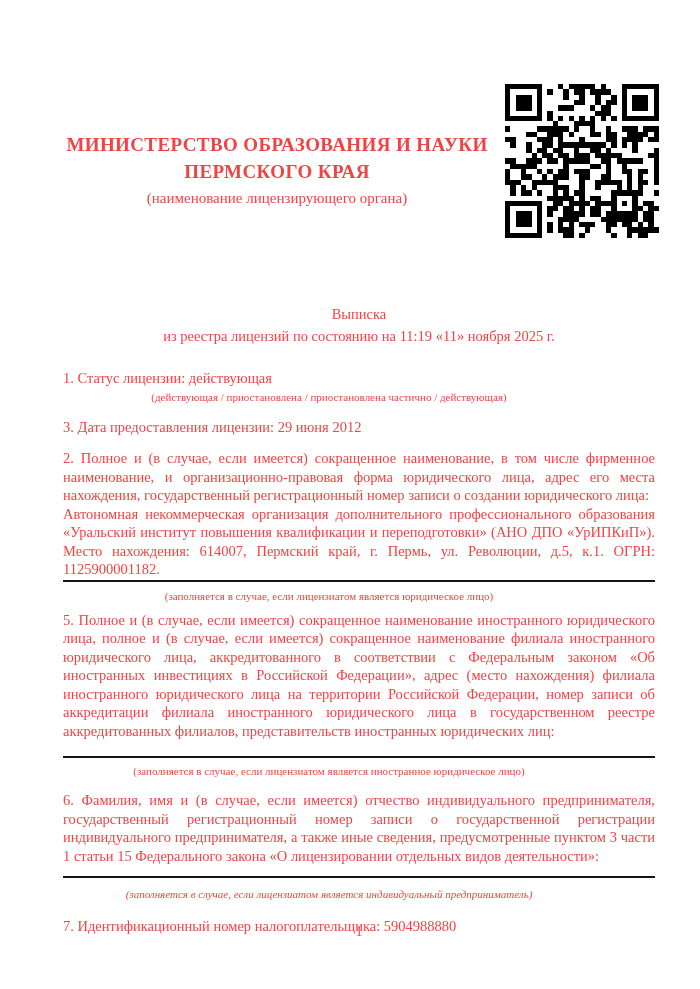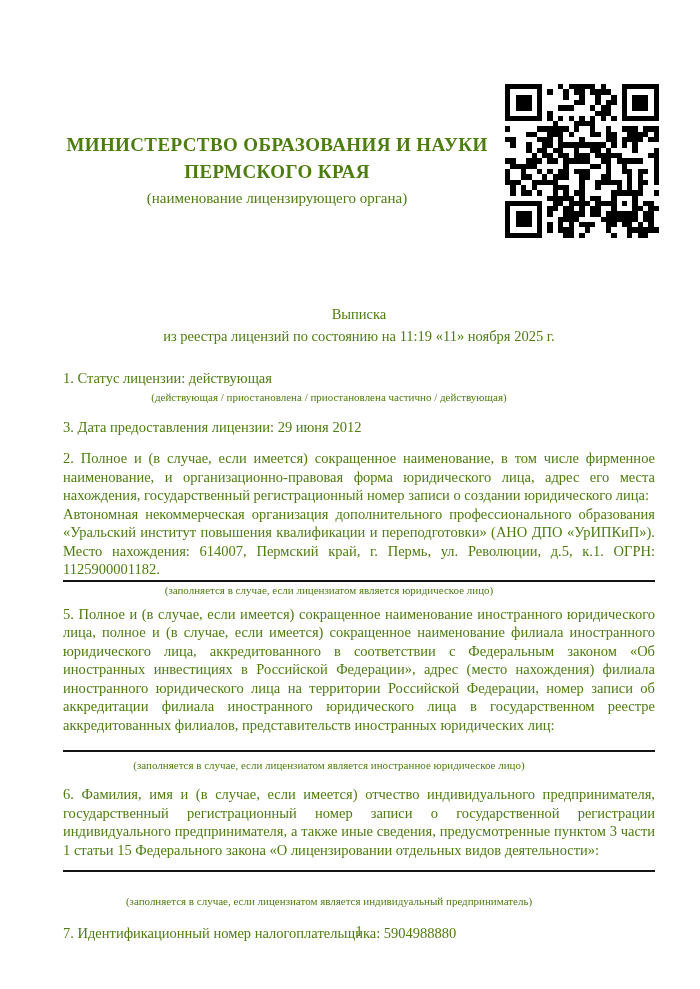--- a/index.html
+++ b/index.html
@@ -1,21 +1,21 @@
 <!DOCTYPE html>
 <html lang="ru"><head>
 <meta charset="utf-8">
 <style>
   html, body { margin: 0; padding: 0; background: #ffffff; }
   .page {
     position: relative;
     width: 700px;
     height: 989px;
     background: #ffffff;
-    color: #4d7c0f;
+    color: #ef4444;
     font-family: "Liberation Serif", "DejaVu Serif", serif;
     overflow: hidden;
   }
 
   
   .doc-header { position: relative; height: 240px; }
   .ministry {
     position: absolute;
     left: 63px;
     top: 131px;
@@ -70,25 +70,25 @@
     height: 0;
   }
   .mt-item1 { margin-top: 22px; }
   .mt-item2 { margin-top: 18px; }
   .mt-item3 { margin-top: 14px; }
   .mt-item4 { margin-top: 13px; }
   .mt-item5 { margin-top: 8px; }
   .mt-item6 { margin-top: 13px; }
   .mt-item7 { margin-top: 16px; }
   .line4 { margin-top: 1px; }
-  .cap4  { margin-top: 1px; }
+  .cap4  { margin-top: 7px; }
   .line5 { margin-top: 16px; }
   .cap5  { margin-top: 6px; font-family: Liberation Serif, serif; }
   .line6 { margin-top: 11px; }
-  .cap6  { margin-top: 22px; }
+  .cap6  { margin-top: 9px; font-style: italic; }
 
   .page-number {
     position: absolute;
     top: 924px;
     left: 63px;
     width: 592px;
     text-align: center;
     font-size: 14px;
   }
 </style>

